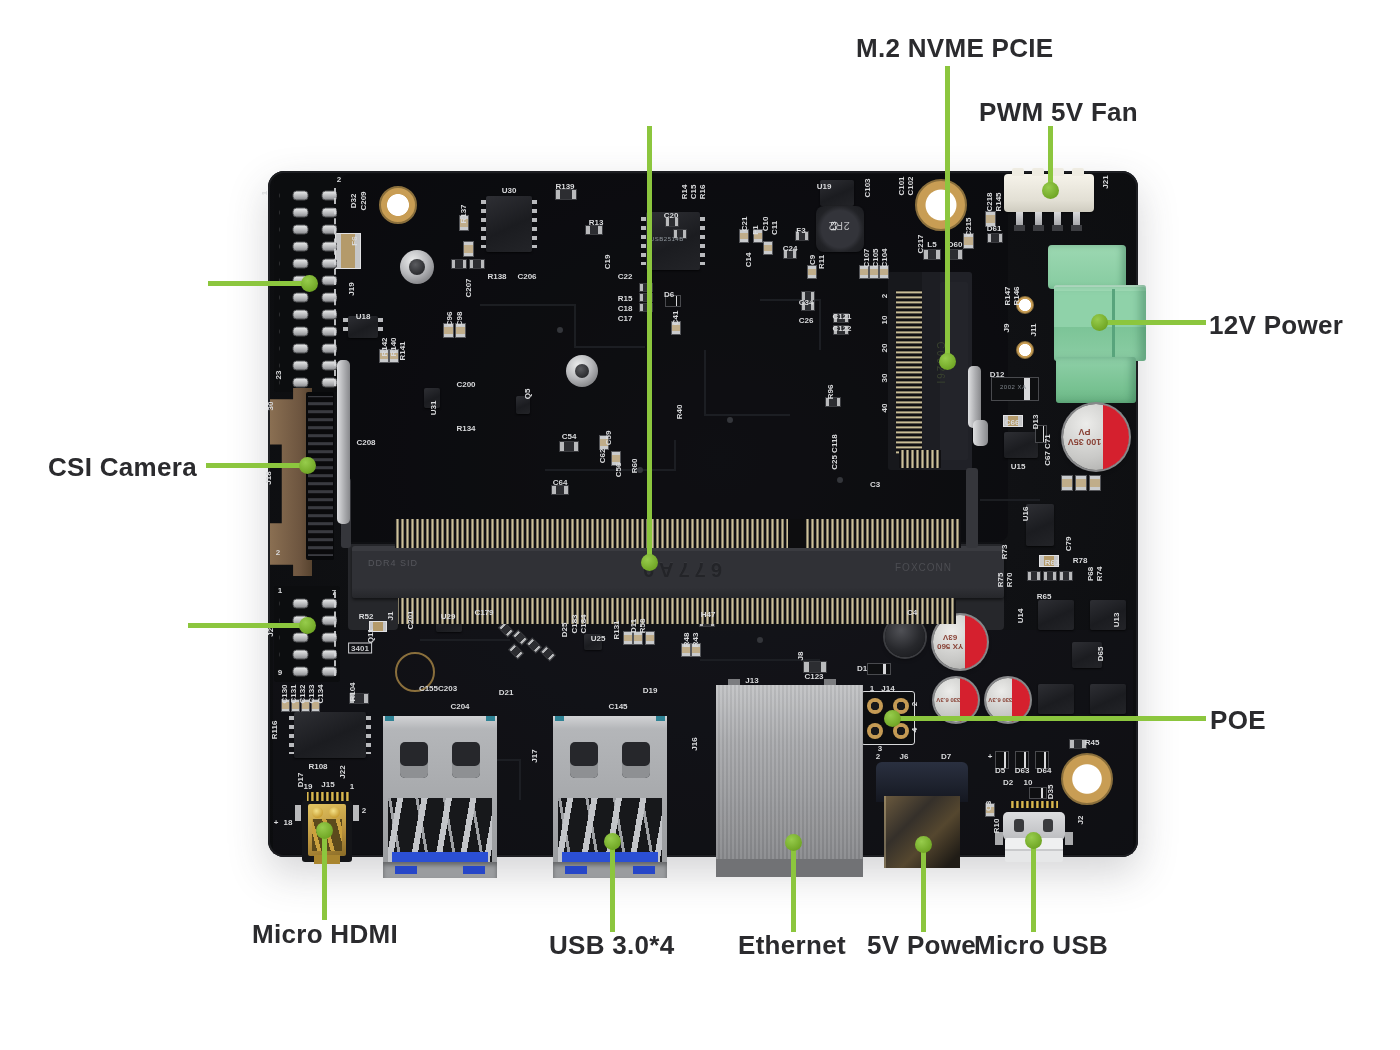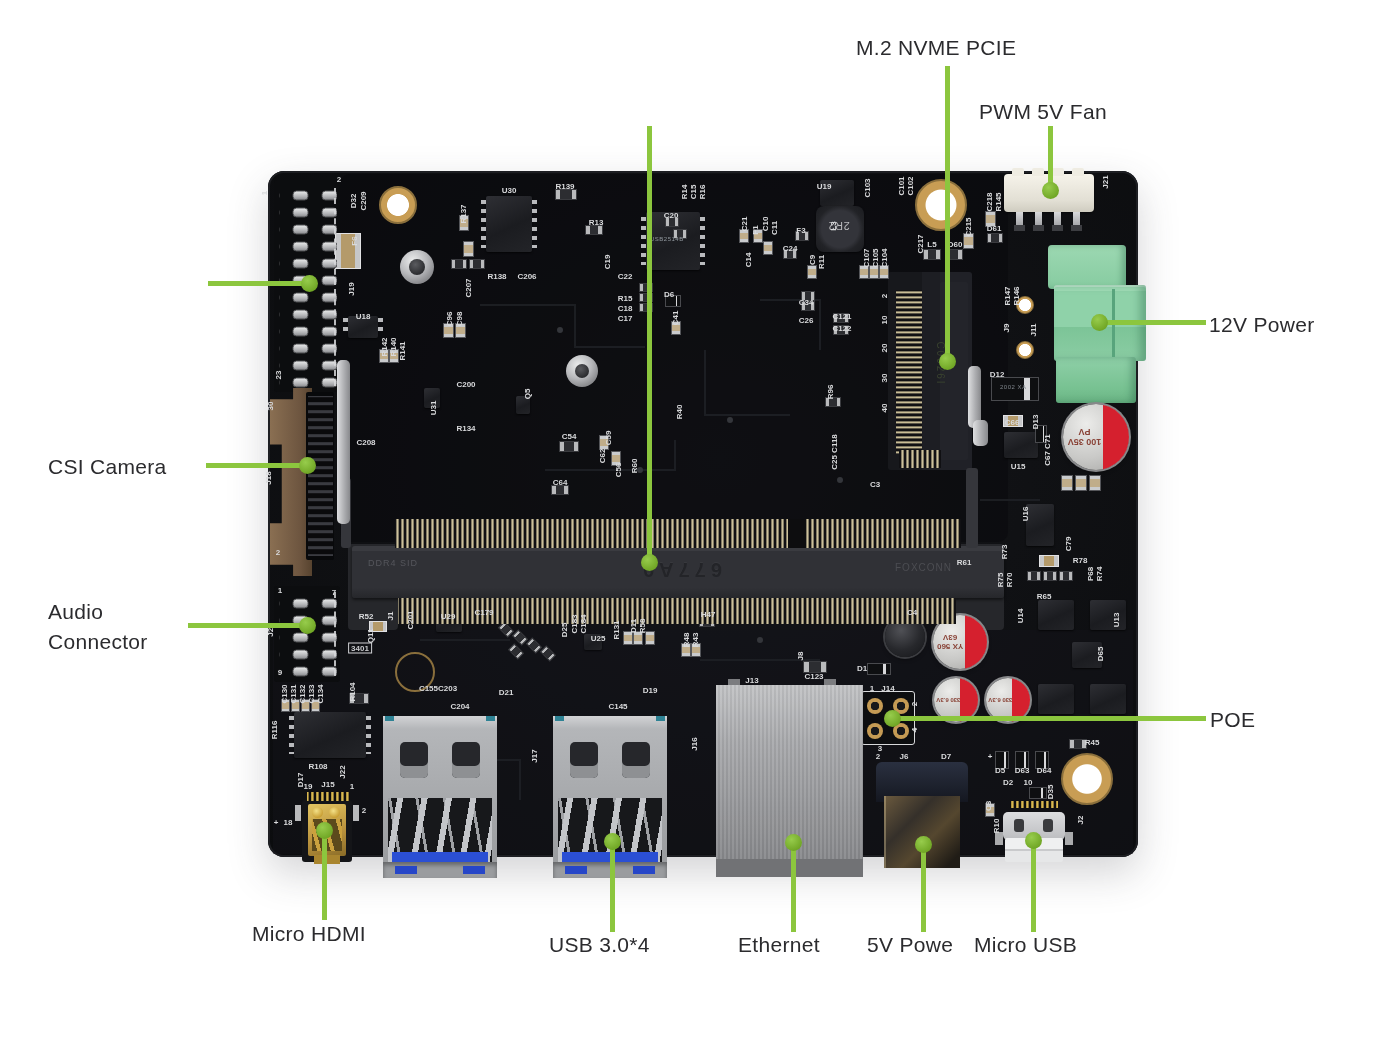--- a/index.html
+++ b/index.html
@@ -1,21 +1,21 @@
 <!DOCTYPE html>
 <html><head>
 <meta charset="utf-8">
 <style>
   html,body{margin:0;padding:0;background:#ffffff;}
   #stage{position:relative;width:1400px;height:1050px;background:#ffffff;overflow:hidden;
          font-family:"Liberation Sans",sans-serif;}
   #stage *{box-sizing:border-box;}
 
   
-  .co-label{position:absolute;font-weight:400;font-size:21px;line-height:30px;color:#2b2b2e;
+  .co-label{position:absolute;font-weight:700;font-size:26px;line-height:30px;color:#2b2b2e;
             letter-spacing:.3px;white-space:nowrap;z-index:60;}
   .co-line{position:absolute;background:#8cc63e;z-index:55;}
   .co-dot{position:absolute;width:17px;height:17px;border-radius:50%;z-index:56;
           background:radial-gradient(circle at 38% 32%,#97cc4c,#6fa524 75%,#659822);}
 
   
   #board{position:absolute;left:268px;top:171px;width:870px;height:686px;border-radius:16px;
          background:radial-gradient(ellipse at 52% 42%,#16171b 0%,#101114 48%,#0b0c0e 100%);
          box-shadow:inset 0 0 0 2px #1d1e22, 0 16px 40px rgba(60,60,70,.22);z-index:1;}
   .zone{position:absolute;z-index:2;pointer-events:none;}
@@ -544,21 +544,21 @@
       <span class="silk skr" style="left: 1006px; top: 328px;">J9</span>
       <span class="silk skr" style="left: 1033px; top: 330px;">J11</span>
       <span class="silk skr" style="left: 1105px; top: 182px;">J21</span>
       <span class="silk" style="left: 997px; top: 374px;">D12</span>
       <span class="silk skr" style="left: 1035px; top: 422px;">D13</span>
       <span class="silk" style="left: 1012px; top: 422px;">C66</span>
       <span class="silk" style="left: 1018px; top: 466px;">U15</span>
       <span class="silk skr" style="left: 1047px; top: 450px;">C67 C71</span>
       <span class="silk skr" style="left: 1025px; top: 514px;">U16</span>
       <span class="silk skr" style="left: 1004px; top: 552px;">R73</span>
-      <span class="silk" style="left: 964px; top: 562px;">R61</span>
+      <span class="silk" style="left: 1052px; top: 562px;">R61</span>
       <span class="silk skr" style="left: 1068px; top: 544px;">C79</span>
       <span class="silk" style="left: 1080px; top: 560px;">R78</span>
       <span class="silk skr" style="left: 1000px; top: 580px;">R75</span>
       <span class="silk skr" style="left: 1009px; top: 580px;">R70</span>
       <span class="silk" style="left: 1044px; top: 596px;">R65</span>
       <span class="silk skr" style="left: 1090px; top: 574px;">P68</span>
       <span class="silk skr" style="left: 1099px; top: 574px;">R74</span>
       <span class="silk skr" style="left: 1020px; top: 616px;">U14</span>
       <span class="silk skr" style="left: 1116px; top: 620px;">U13</span>
       <span class="silk skr" style="left: 1100px; top: 654px;">D65</span>
@@ -656,24 +656,20 @@
   <div class="co-dot" style="left:301px;top:275px;"></div>
 
   <div class="co-label" style="left:1209px;top:310px;">12V Power</div>
   <div class="co-line" style="left:1106px;top:320px;width:100px;height:5px;"></div>
   <div class="co-dot" style="left:1091px;top:314px;"></div>
 
   <div class="co-label" style="left:48px;top:452px;">CSI Camera</div>
   <div class="co-line" style="left:206px;top:463px;width:98px;height:5px;"></div>
   <div class="co-dot" style="left:299px;top:457px;"></div>
 
-  <div class="co-label" style="left:48px;top:597px;">
-    <div>Audio</div>
-    <div>Connector</div>
-  </div>
   <div class="co-line" style="left:188px;top:623px;width:116px;height:5px;"></div>
   <div class="co-dot" style="left:299px;top:617px;"></div>
 
   <div class="co-label" style="left:1210px;top:705px;">POE</div>
   <div class="co-line" style="left:898px;top:716px;width:308px;height:5px;"></div>
   <div class="co-dot" style="left:884px;top:710px;"></div>
 
   <div class="co-label" style="left:252px;top:919px;">Micro HDMI</div>
   <div class="co-line" style="left:322px;top:838px;width:5px;height:82px;"></div>
   <div class="co-dot" style="left:316px;top:822px;"></div>

